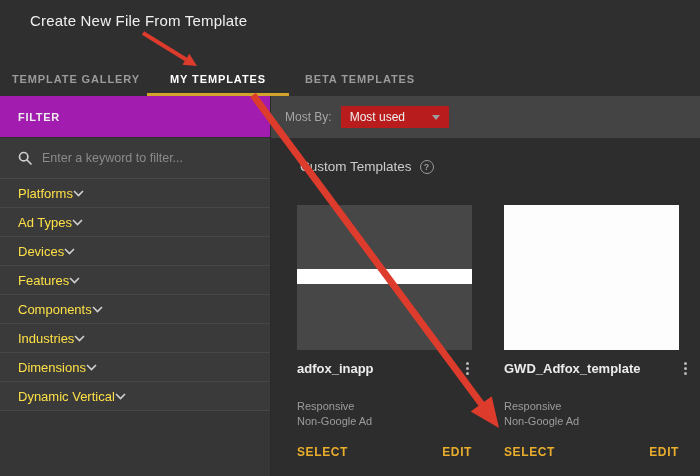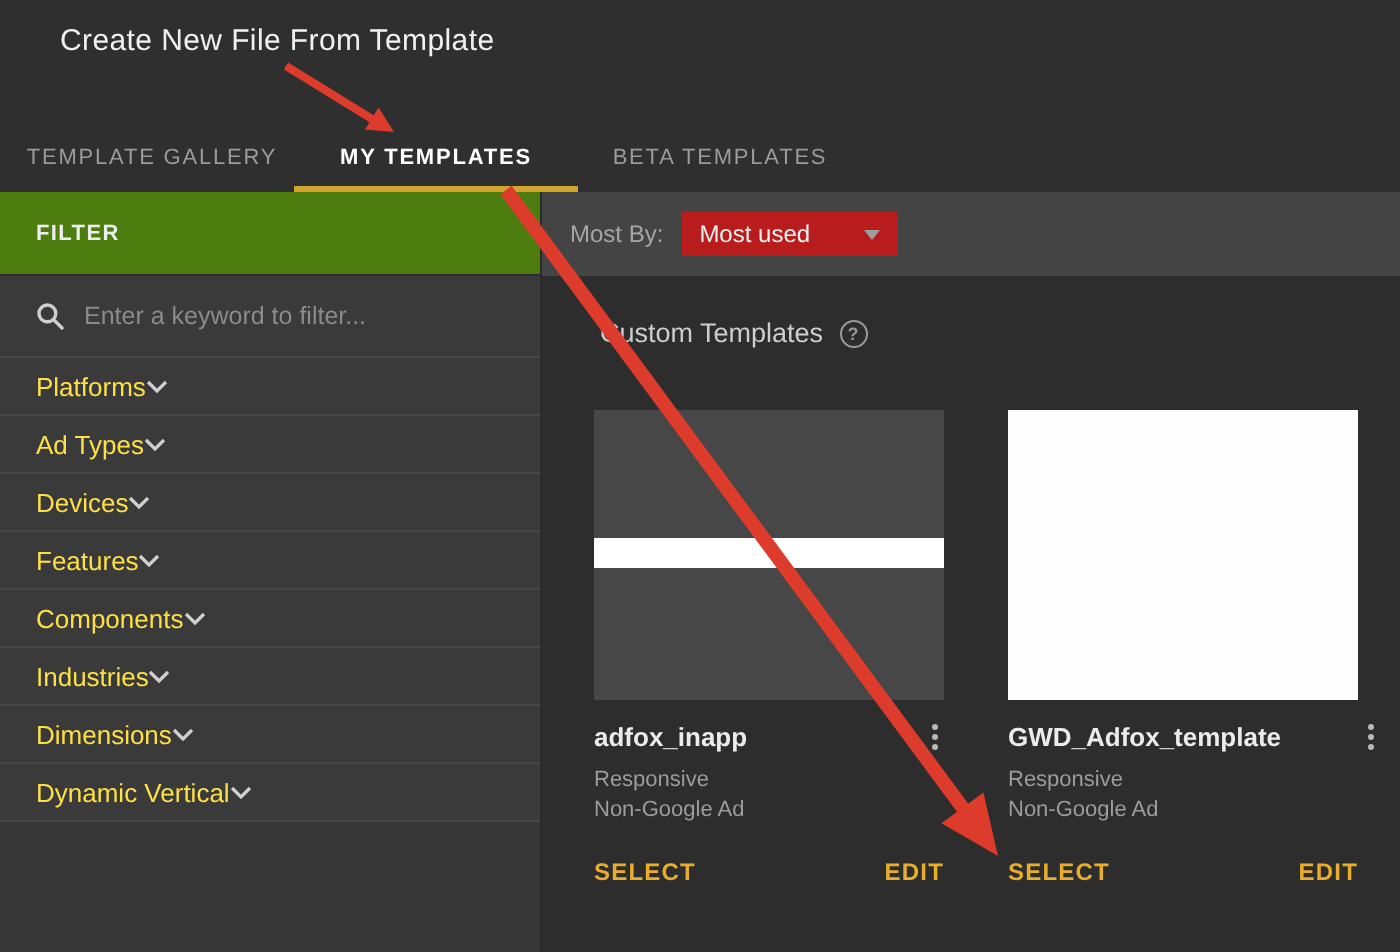--- a/index.html
+++ b/index.html
@@ -20,36 +20,36 @@
     font-size: 15px; font-weight: 500; color: #f0f0f0; letter-spacing: .2px;
   }
   
   .tabbar {
     position: absolute; top: 62px; left: 0; right: 0; height: 34px;
     display: flex; padding-left: 5px;
   }
   .tab {
     width: 142px; position: relative;
     display: flex; align-items: center; justify-content: center;
-    font-size: 11px; letter-spacing: .9px; color: #9b9b9b; font-weight: 400;
+    font-size: 11px; letter-spacing: .9px; color: #9b9b9b; font-weight: 700;
     cursor: default;
   }
   .tab.active { color: #ffffff; font-weight: 700; }
   .tab .underline {
     position: absolute; left: 0; right: 0; bottom: 0; height: 3px;
     background: var(--accent-underline);
   }
   
   .main { position: absolute; top: 96px; left: 0; right: 0; bottom: 0; display: flex; }
   .sidebar {
     width: 271px; background: #3a3a3a; display: flex; flex-direction: column;
     border-right: 1px solid #2a2a2a;
   }
   .filter-header {
-    height: 42px; background: #4d7c0f; flex: 0 0 42px;
+    height: 42px; background: #a21caf; flex: 0 0 42px;
     display: flex; align-items: center; padding-left: 18px;
     font-size: 11px; font-weight: 700; letter-spacing: .7px; color: #ededed;
     border-bottom: 1px solid #2e2e2e;
   }
   .search-row {
     height: 41px; flex: 0 0 41px;
     display: flex; align-items: center; padding-left: 18px; gap: 10px;
     border-bottom: 1px solid #484848;
   }
   .search-row svg { flex: 0 0 auto; }
@@ -102,21 +102,21 @@
     position: absolute; top: 64px; left: 0; right: 0; height: 15px; background: #ffffff;
   }
   .thumb.light { background: #fdfdfd; }
   .card-title-row {
     margin-top: 10px; height: 17px;
     display: flex; justify-content: space-between; align-items: center; gap: 40px;
   }
   .card-name { font-size: 13px; font-weight: 700; color: #ececec; }
   .kebab { display: flex; flex-direction: column; gap: 2px; padding: 2px 3px; cursor: pointer; }
   .kebab i { width: 3px; height: 3px; border-radius: 50%; background: #b8b8b8; display: block; }
-  .card-meta { margin-top: 6px; font-size: 11px; color: #9c9c9c; line-height: 15px; }
+  .card-meta { margin-top: 22px; font-size: 11px; color: #9c9c9c; line-height: 15px; }
   .card-actions {
     margin-top: 16px; display: flex; justify-content: space-between;
     font-size: 12px; font-weight: 700; letter-spacing: .6px;
     color: var(--action-amber);
   }
   .card-actions span { cursor: pointer; }
   
   .annotation-overlay {
     position: absolute; inset: 0; width: 700px; height: 476px;
     pointer-events: none; z-index: 10;

